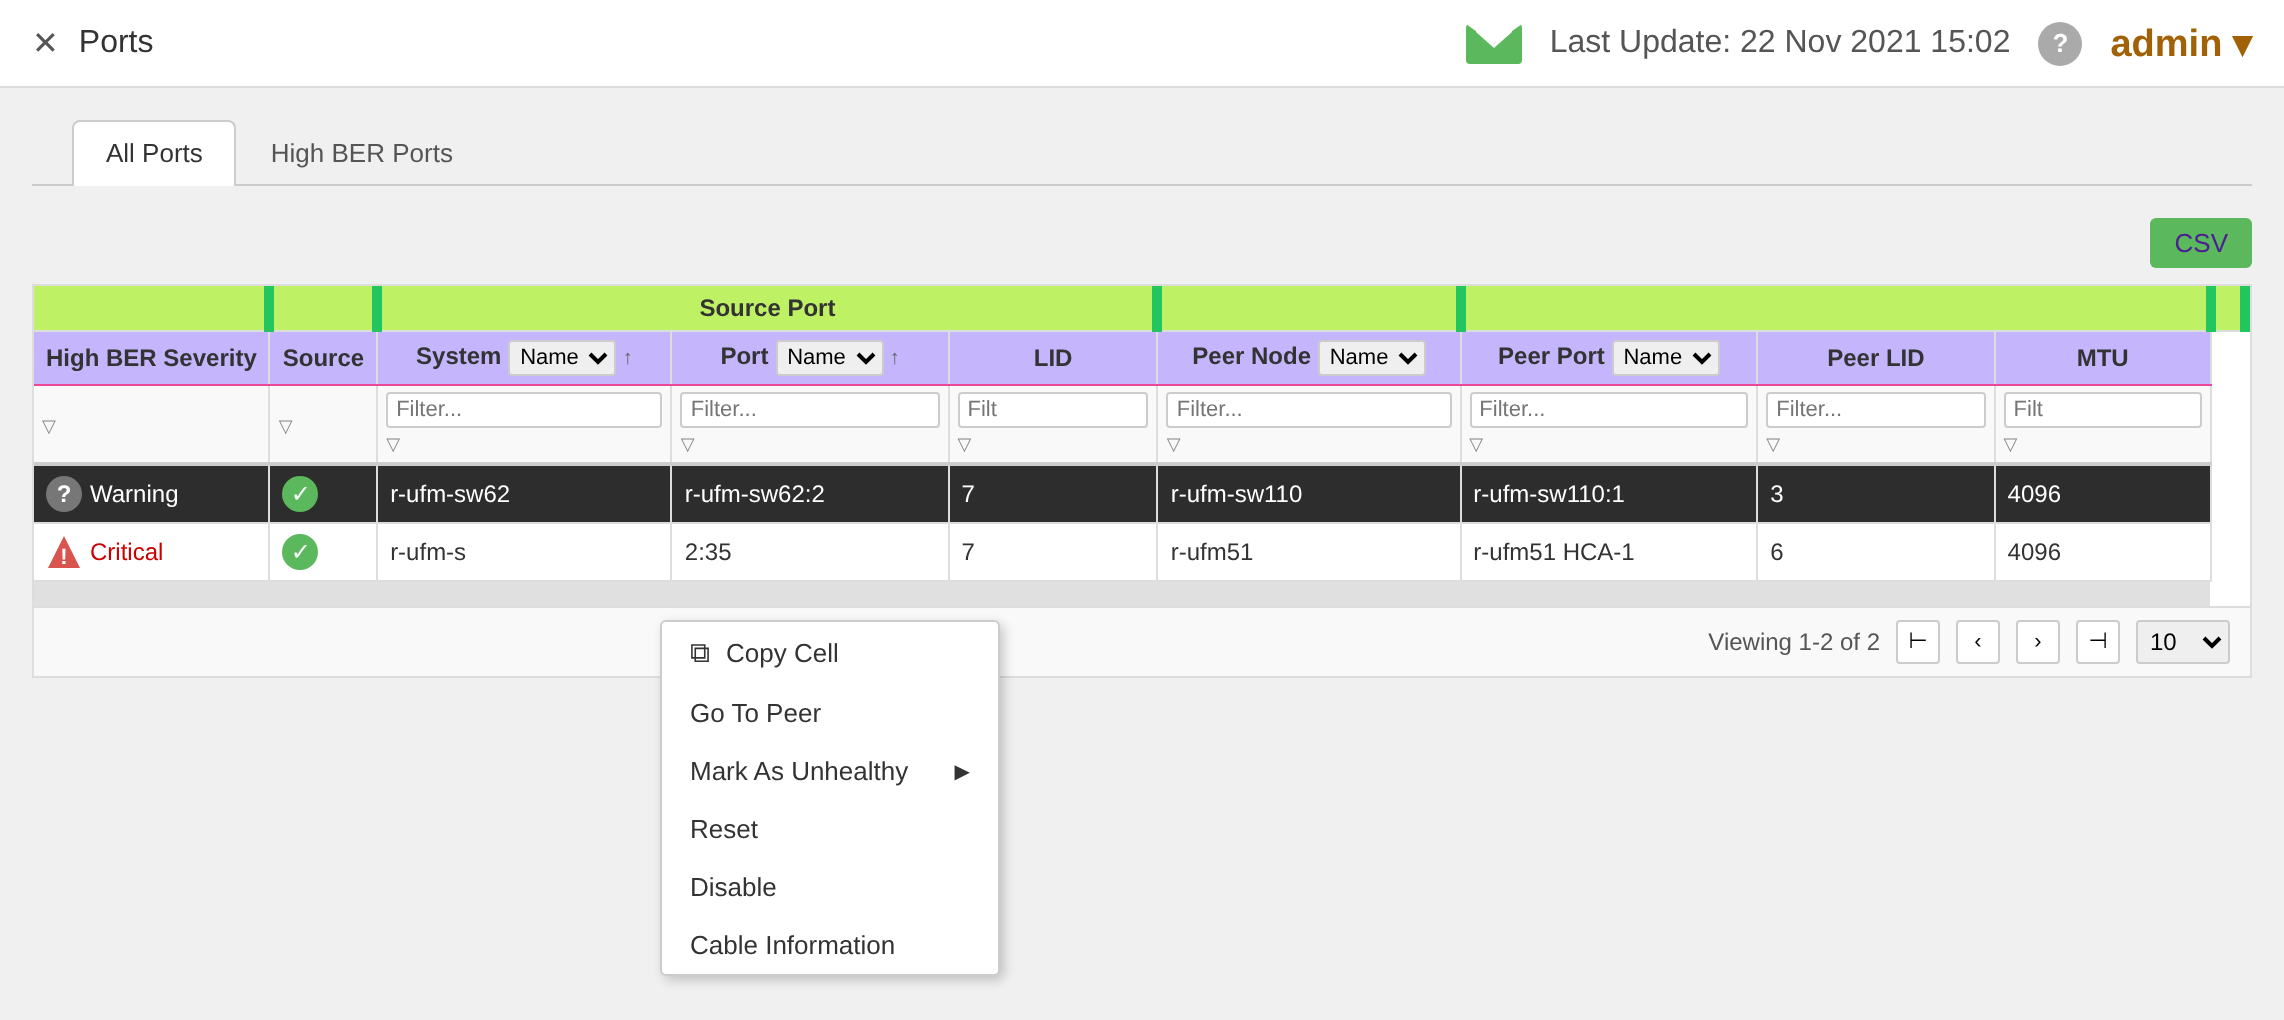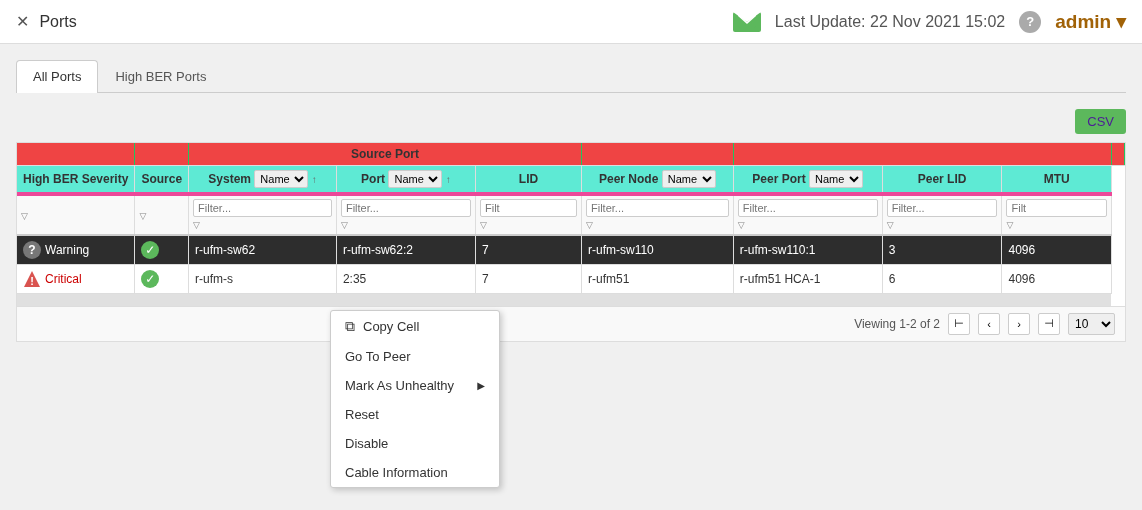--- a/index.html
+++ b/index.html
@@ -79,20 +79,21 @@
       border-bottom: none;
       border-radius: 4px 4px 0 0;
       font-size: 13px;
       color: #555;
     }
     .tab.active {
       background: #fff;
       border-color: #ccc;
       color: #333;
       margin-bottom: -1px;
+      margin-left: 20px;
     }
 
     
     .toolbar {
       display: flex;
       justify-content: flex-end;
       margin-bottom: 8px;
     }
     .csv-btn {
       background: #5cb85c;
@@ -112,33 +113,33 @@
     }
 
     table {
       width: 100%;
       border-collapse: collapse;
       font-size: 12px;
     }
 
     
     .group-header th {
-      background: #ef4444;
+      background: #bef264;
       border-bottom: 1px solid #ddd;
-      border-right: 1px solid #22c55e;
+      border-right: 5px solid #22c55e;
       text-align: center;
       padding: 4px 6px;
       font-weight: bold;
       font-size: 12px;
     }
 
     
     .col-header th {
-      background: #5eead4;
-      border-bottom: 4px solid #ec4899;
+      background: #c4b5fd;
+      border-bottom: 1px solid #ec4899;
       border-right: 1px solid #ddd;
       padding: 4px 6px;
       white-space: nowrap;
       font-size: 12px;
     }
 
     
     .filter-row td {
       background: #f9f9f9;
       border-bottom: 2px solid #ccc;

